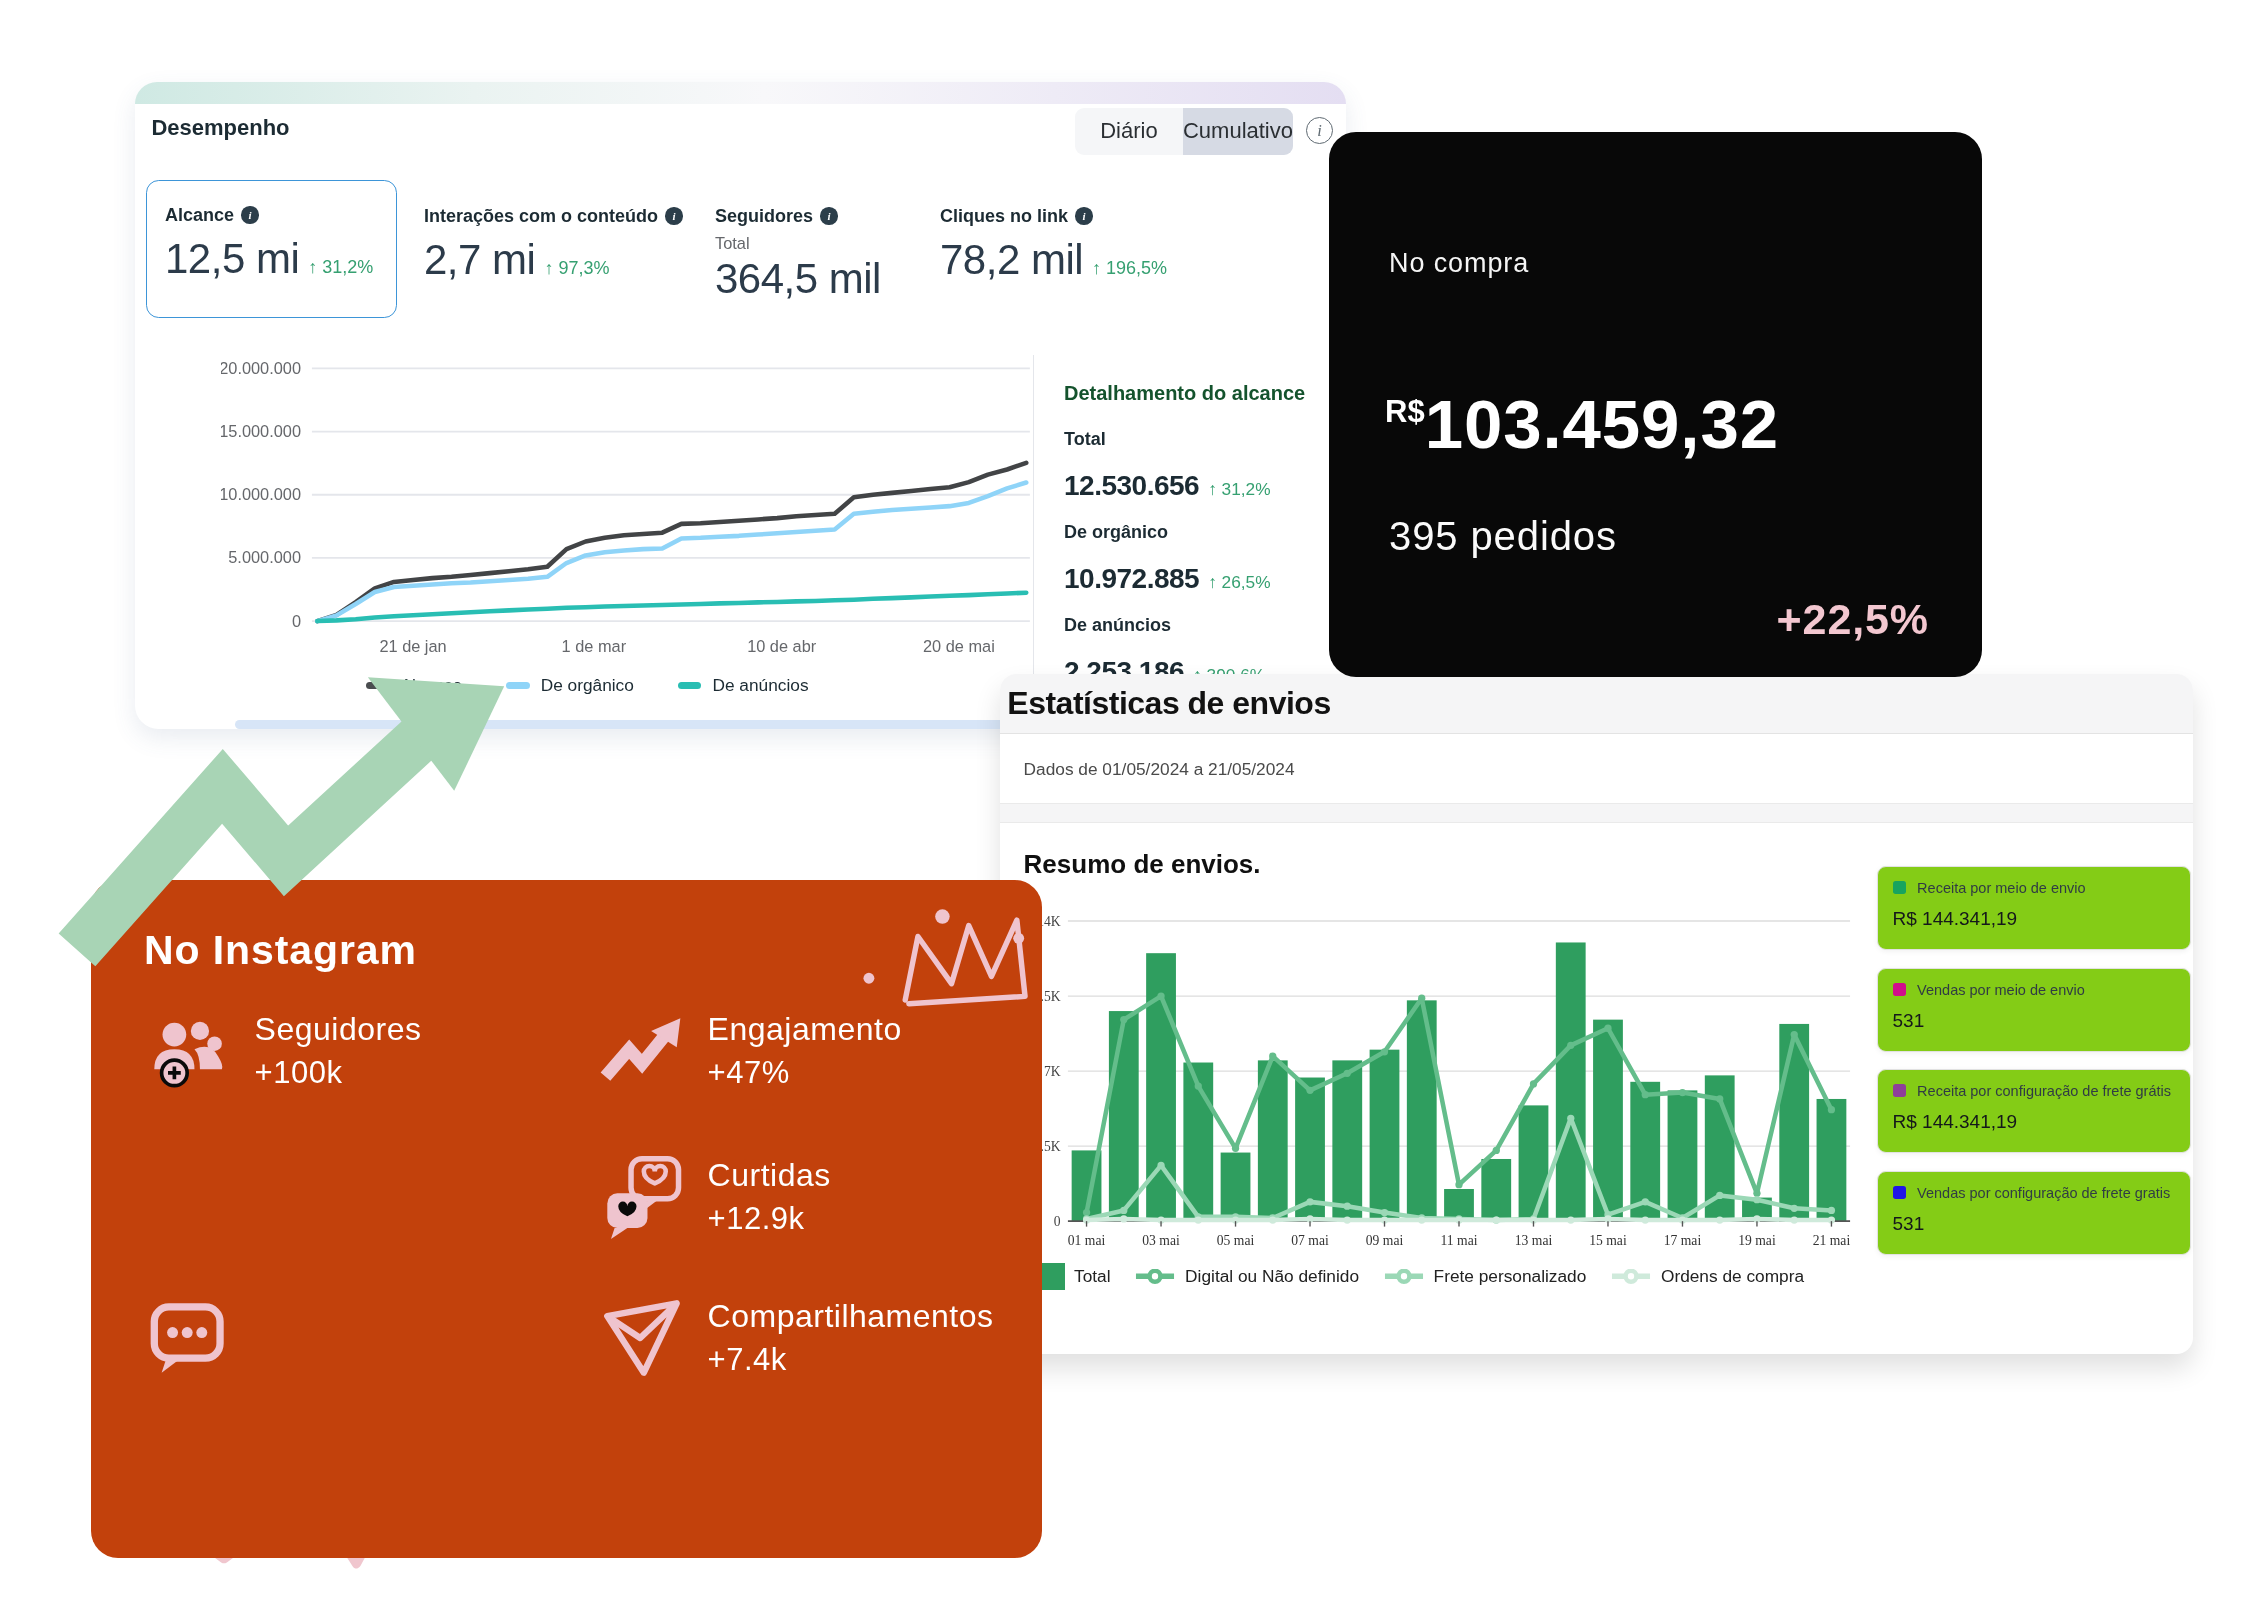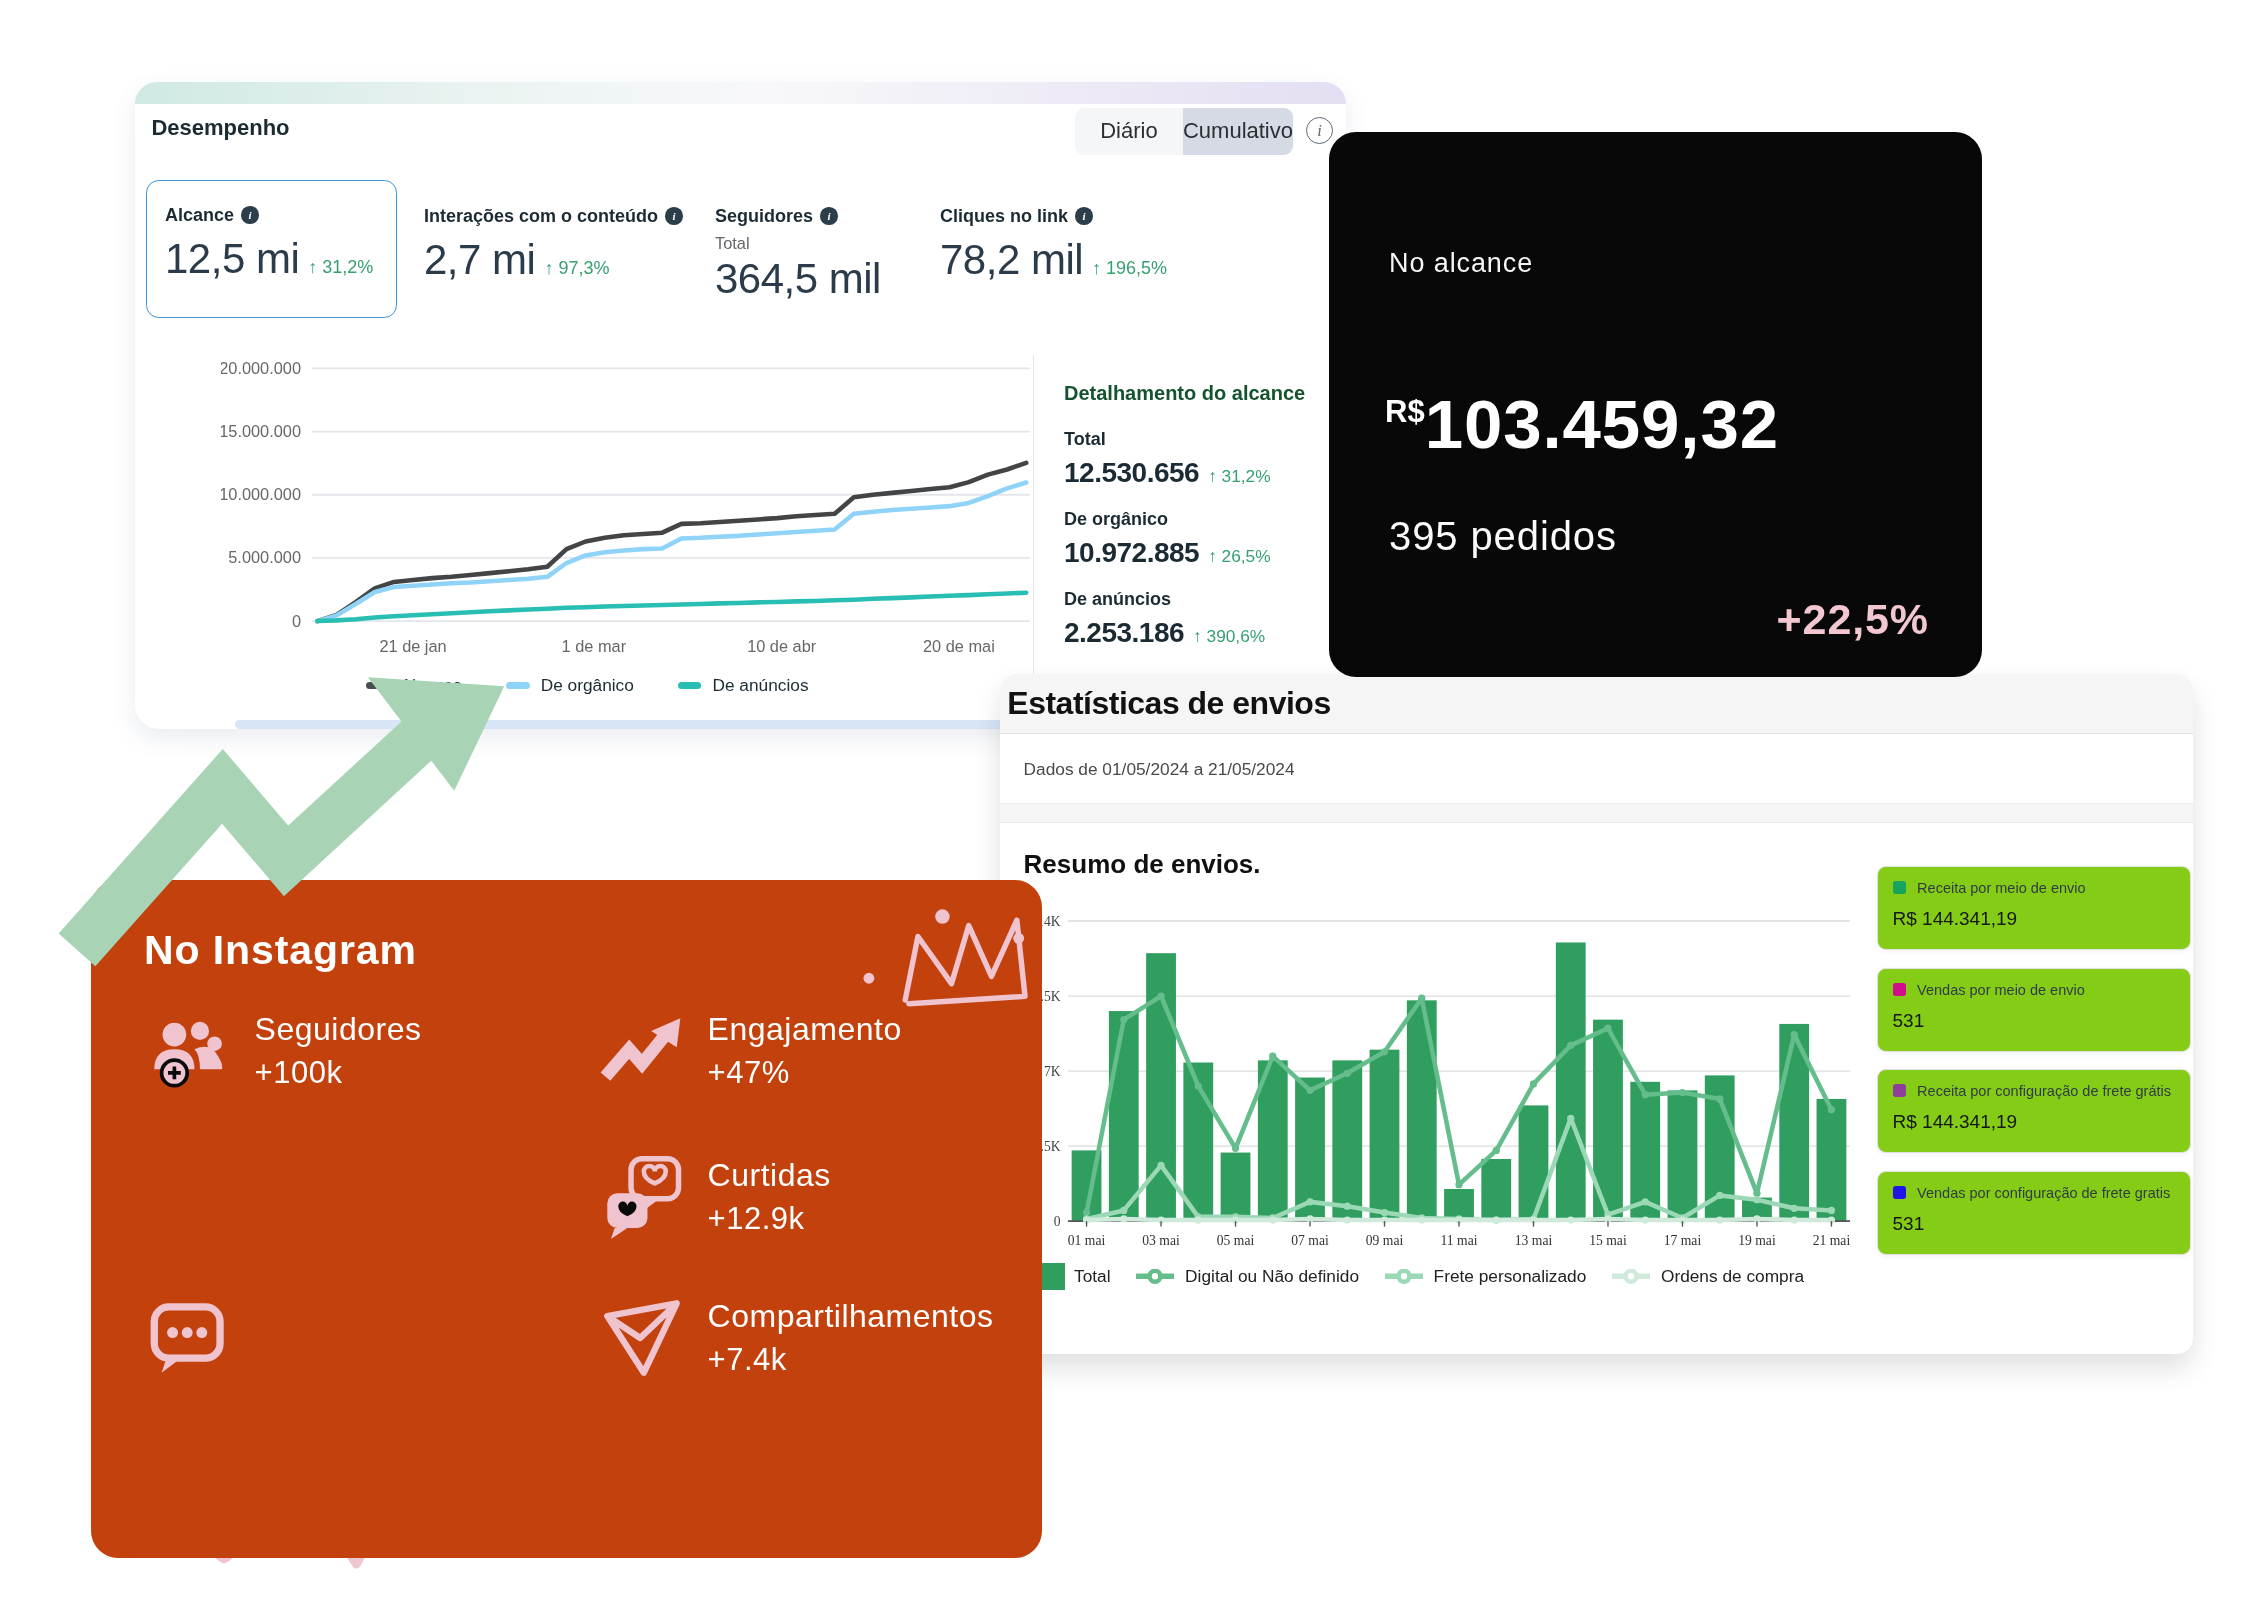--- a/index.html
+++ b/index.html
@@ -33,21 +33,21 @@
 
   .main-chart { position:absolute; left:86px; top:271px; }
   .perf-legend { position:absolute; left:231px; top:593px; display:flex; gap:44px; align-items:center; }
   .perf-legend .item { display:flex; align-items:center; gap:11px; font-size:17.3px; color:#1c2b33; cursor:pointer; }
   .lg-swatch { width:23.6px; height:6.4px; border-radius:3.6px; }
 
   .vdivider { position:absolute; left:898px; top:273px; width:0.9px; height:364px; background:#e4e6eb; }
   .detail { position:absolute; left:929px; top:300px; width:273px; }
   .detail .d-title { font-size:20px; font-weight:bold; color:#14532d; margin-bottom:23.6px; }
   .detail .d-lbl { font-size:18px; font-weight:bold; color:#1c2b33; margin-top:20px; }
-  .detail .d-val { font-size:28px; font-weight:bold; color:#1c2b33; margin-top:7px; letter-spacing:-0.5px; }
+  .detail .d-val { font-size:28px; font-weight:bold; color:#1c2b33; margin-top:20px; letter-spacing:-0.5px; }
   .detail .d-val .trend { font-size:17.3px; font-weight:normal; }
 
   
   .sales-card { position:absolute; left:1329px; top:132px; width:653px; height:545px; background:#080808;
     border-radius:27px; color:#fff; z-index:20; }
   .sales-title { position:absolute; left:58px; top:53px; font-size:43px; font-weight:bold; letter-spacing:0.9px; }
   .sales-sub { position:absolute; left:60px; top:116px; font-size:27px; color:#f5f5f5; letter-spacing:0.9px; }
   .sales-value { position:absolute; left:56px; top:253px; display:flex; align-items:flex-start; }
   .sales-cur { font-size:31px; font-weight:bold; margin-top:9px; }
   .sales-num { font-size:69px; font-weight:bold; letter-spacing:0.9px; }
@@ -176,21 +176,21 @@
       <div class="d-lbl">Total</div>
       <div class="d-val"><span>12.530.656</span><span class="trend"><span>↑</span> <span>31,2%</span></span></div>
       <div class="d-lbl">De orgânico</div>
       <div class="d-val"><span>10.972.885</span><span class="trend"><span>↑</span> <span>26,5%</span></span></div>
       <div class="d-lbl">De anúncios</div>
       <div class="d-val"><span>2.253.186</span><span class="trend"><span>↑</span> <span>390,6%</span></span></div>
     </div>
   </section>
 
   <section class="sales-card">
-    <div class="sales-sub">No alcance</div>
+    <div class="sales-sub">No compra</div>
     <div class="sales-value">
       <span class="sales-cur">R$</span>
       <span class="sales-num">103.459,32</span>
     </div>
     <div class="sales-orders">395 pedidos</div>
     <div class="sales-delta">+22,5%</div>
   </section>
 
   <section class="ship-panel">
     <div class="ship-header">

